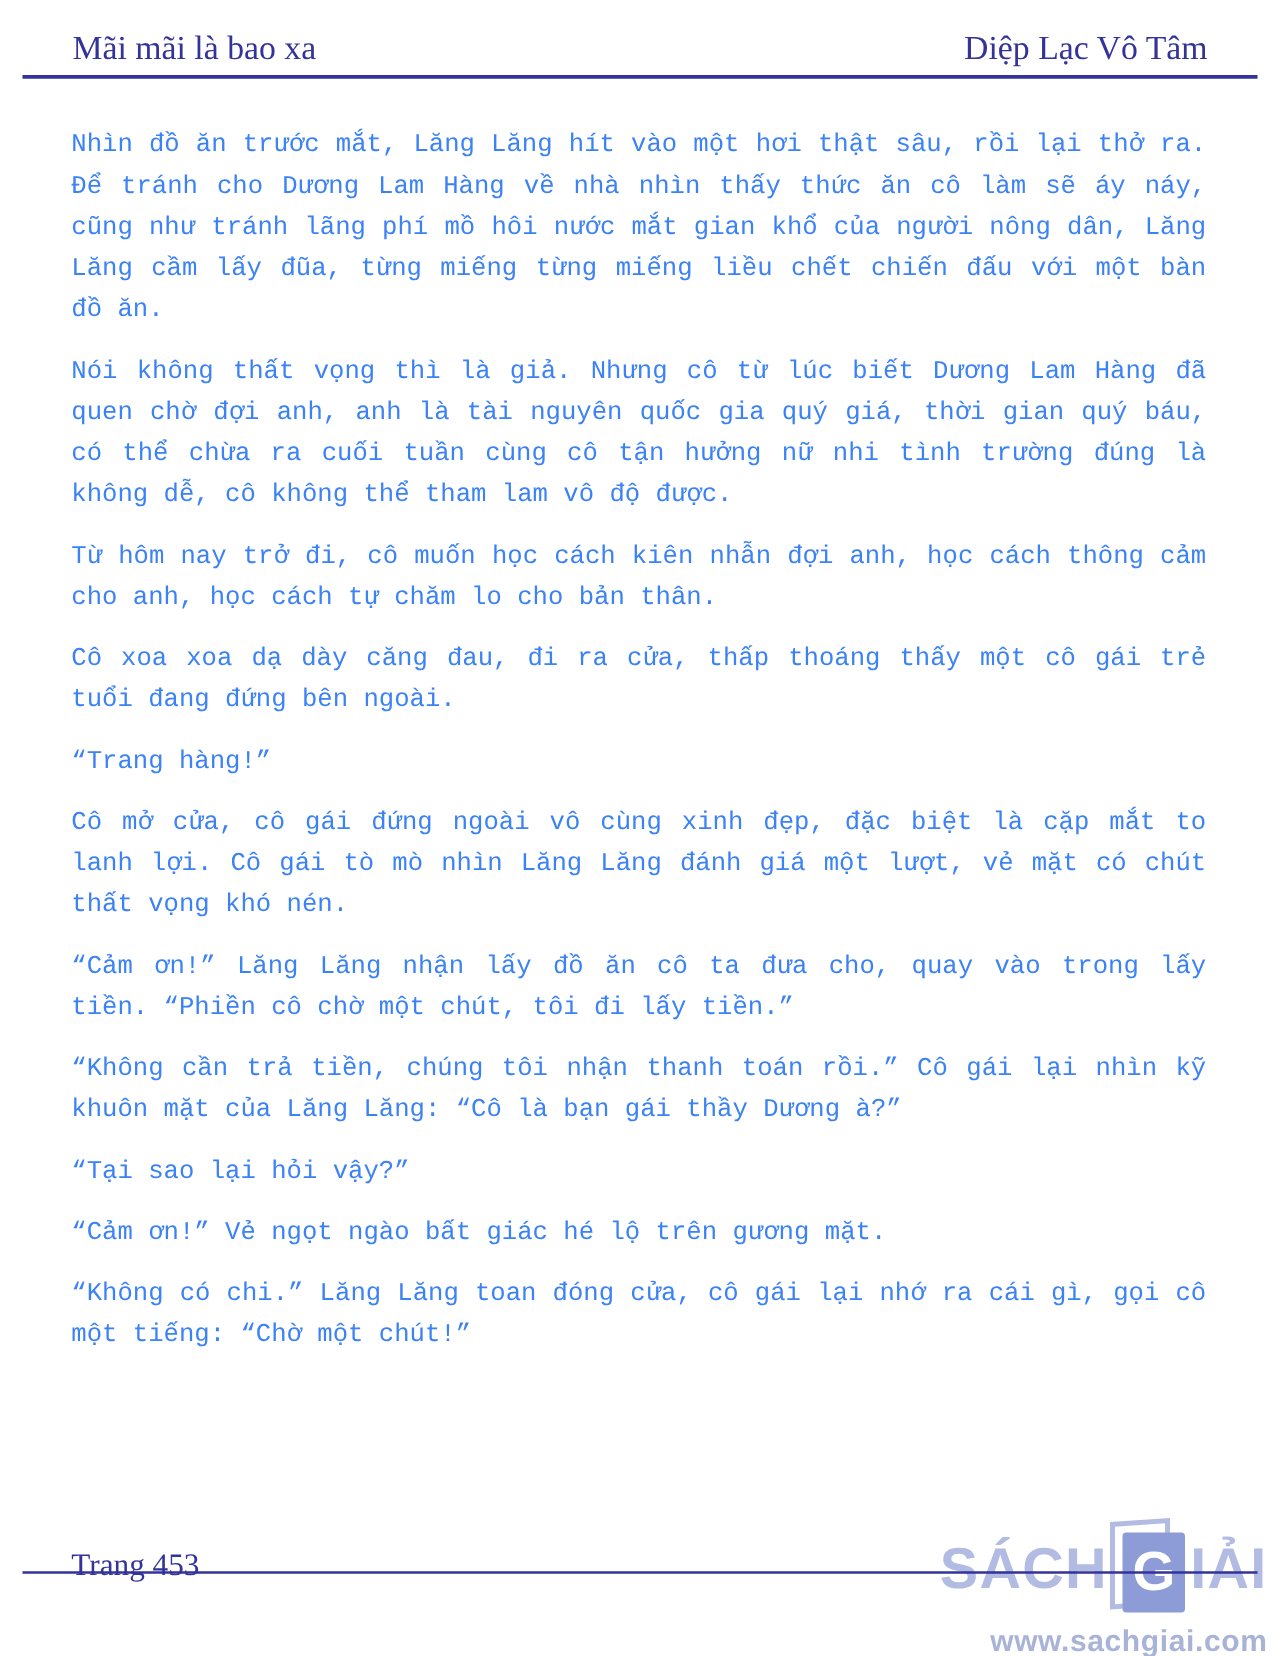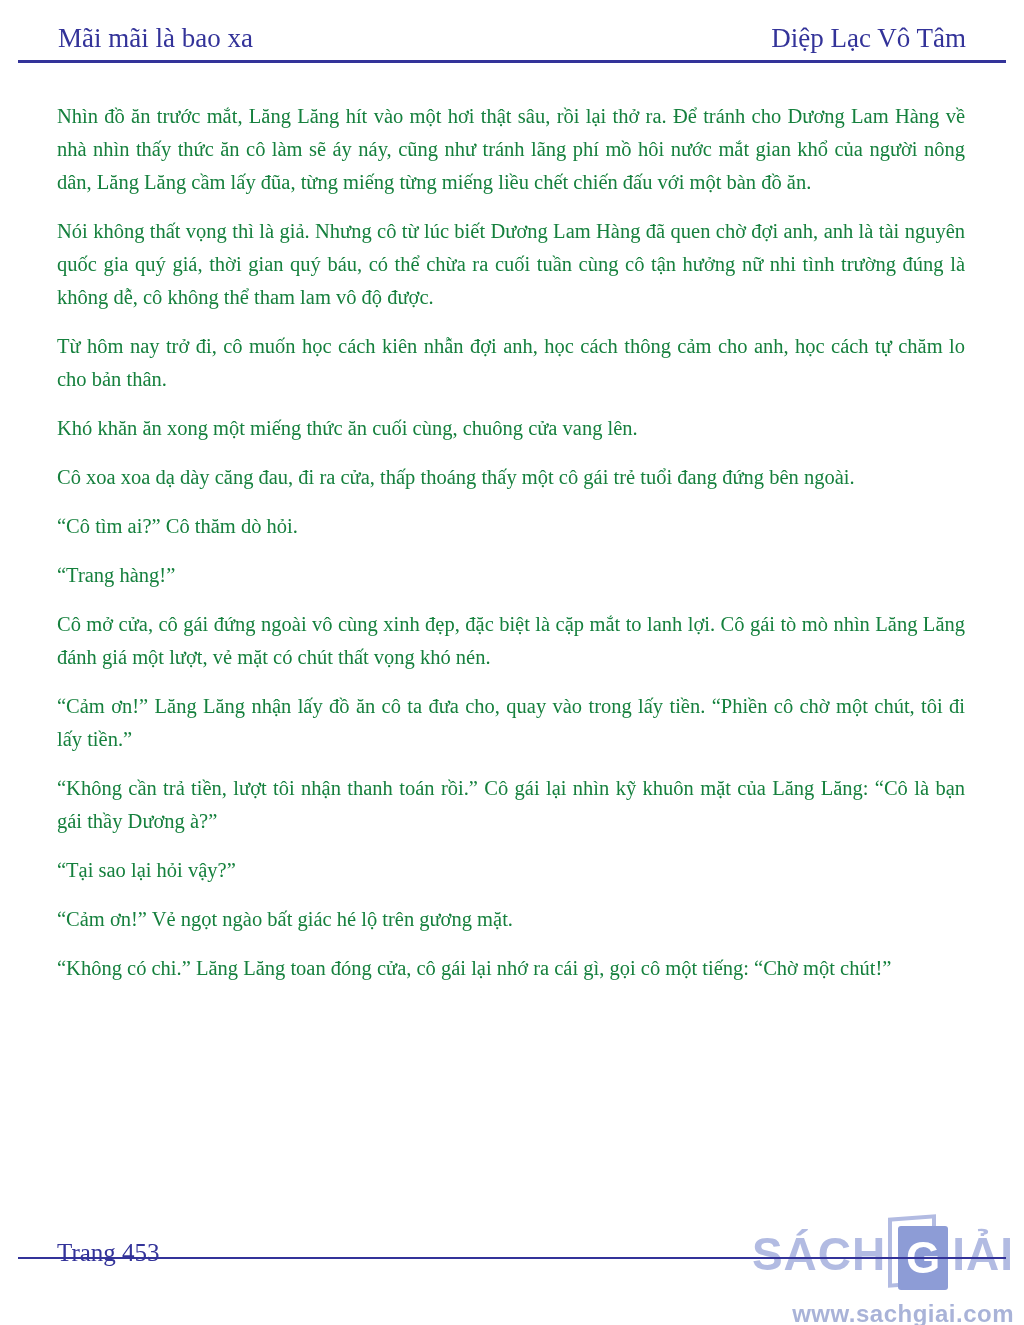--- a/index.html
+++ b/index.html
@@ -30,24 +30,25 @@
   }
   
   .content {
     position: absolute;
     top: 100px;
     left: 57px;
     width: 908px;
   }
   .content p {
     margin: 0 0 16px 0;
-    color: #15803d;
+    color: #3b82f6;
     font-size: 20.5px;
     line-height: 33px;
     text-align: justify;
+    font-family: Liberation Mono, monospace;
   }
   
   .footer-rule {
     position: absolute;
     left: 18px; right: 18px;
     top: 1257px;
     border-top: 2.5px solid #333399;
     z-index: 3;
   }
   .page-num {
@@ -127,27 +128,25 @@
 
   <div class="header">
     <div class="h-text">Mãi mãi là bao xa</div>
     <div class="h-text">Diệp Lạc Vô Tâm</div>
   </div>
 
   <div class="content">
       <p>Nhìn đồ ăn trước mắt, Lăng Lăng hít vào một hơi thật sâu, rồi lại thở ra. Để tránh cho Dương Lam Hàng về nhà nhìn thấy thức ăn cô làm sẽ áy náy, cũng như tránh lãng phí mồ hôi nước mắt gian khổ của người nông dân, Lăng Lăng cầm lấy đũa, từng miếng từng miếng liều chết chiến đấu với một bàn đồ ăn.</p>
       <p>Nói không thất vọng thì là giả. Nhưng cô từ lúc biết Dương Lam Hàng đã quen chờ đợi anh, anh là tài nguyên quốc gia quý giá, thời gian quý báu, có thể chừa ra cuối tuần cùng cô tận hưởng nữ nhi tình trường đúng là không dễ, cô không thể tham lam vô độ được.</p>
       <p>Từ hôm nay trở đi, cô muốn học cách kiên nhẫn đợi anh, học cách thông cảm cho anh, học cách tự chăm lo cho bản thân.</p>
-      <p>Khó khăn ăn xong một miếng thức ăn cuối cùng, chuông cửa vang lên.</p>
       <p>Cô xoa xoa dạ dày căng đau, đi ra cửa, thấp thoáng thấy một cô gái trẻ tuổi đang đứng bên ngoài.</p>
-      <p>“Cô tìm ai?” Cô thăm dò hỏi.</p>
       <p>“Trang hàng!”</p>
       <p>Cô mở cửa, cô gái đứng ngoài vô cùng xinh đẹp, đặc biệt là cặp mắt to lanh lợi. Cô gái tò mò nhìn Lăng Lăng đánh giá một lượt, vẻ mặt có chút thất vọng khó nén.</p>
       <p>“Cảm ơn!” Lăng Lăng nhận lấy đồ ăn cô ta đưa cho, quay vào trong lấy tiền. “Phiền cô chờ một chút, tôi đi lấy tiền.”</p>
-      <p>“Không cần trả tiền, lượt tôi nhận thanh toán rồi.” Cô gái lại nhìn kỹ khuôn mặt của Lăng Lăng: “Cô là bạn gái thầy Dương à?”</p>
+      <p>“Không cần trả tiền, chúng tôi nhận thanh toán rồi.” Cô gái lại nhìn kỹ khuôn mặt của Lăng Lăng: “Cô là bạn gái thầy Dương à?”</p>
       <p>“Tại sao lại hỏi vậy?”</p>
       <p>“Cảm ơn!” Vẻ ngọt ngào bất giác hé lộ trên gương mặt.</p>
       <p>“Không có chi.” Lăng Lăng toan đóng cửa, cô gái lại nhớ ra cái gì, gọi cô một tiếng: “Chờ một chút!”</p>
     </div>
 
   <div class="watermark">
     <div class="wm-row">
       <span class="wm-text">SÁCH</span>
       <span class="wm-icon">
         <span class="wm-book-outline"></span>

